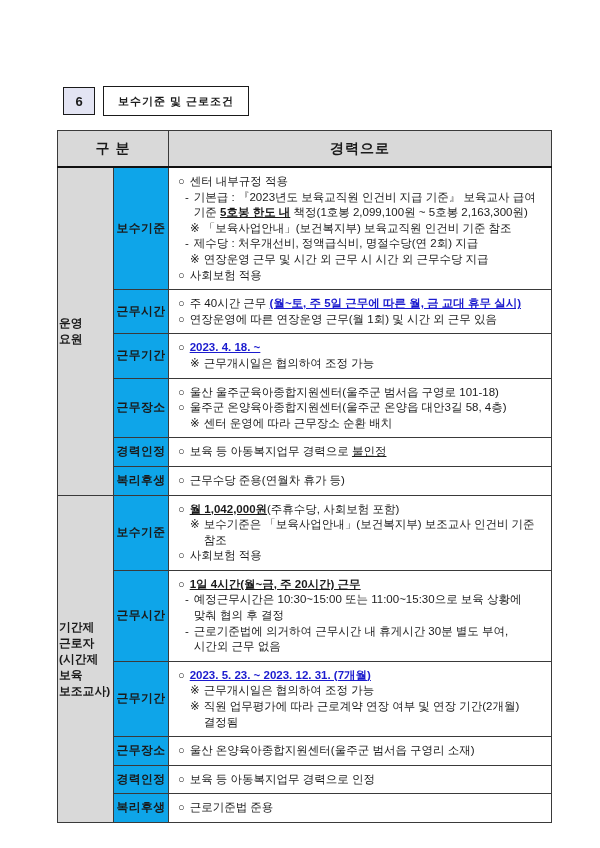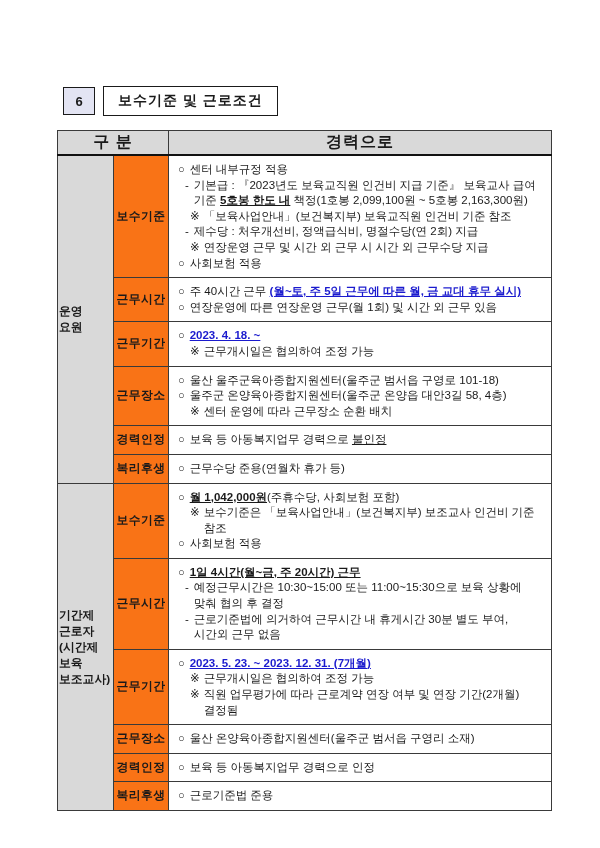--- a/index.html
+++ b/index.html
@@ -22,21 +22,21 @@
     background:var(--numbox-bg,#e3e4f3);
     border:1.6px solid #1a1a1a;
     display:flex;align-items:center;justify-content:center;
     font-weight:bold;font-size:13px;
   }
   .title-box{
     height:28px;
     border:1.6px solid #1a1a1a;
     display:flex;align-items:center;
     padding:0 14px;
-    font-weight:bold;font-size:14px;
+    font-weight:bold;font-size:11px;
     letter-spacing:1px;
     background:#ffffff;
   }
   
   table.cond{
     position:absolute;left:57px;top:130px;
     width:494px;
     border-collapse:collapse;
     table-layout:fixed;
     font-size:11.5px;
@@ -45,40 +45,40 @@
   table.cond col.c-label{width:55px;}
   table.cond col.c-content{width:383px;}
   table.cond th, table.cond td{
     border:1px solid #3a3a3a;
     vertical-align:middle;
   }
   table.cond{border:1.6px solid #1a1a1a;}
   table.cond thead th{
     background:var(--header-bg,#d9d9d9);
     font-weight:bold;
-    font-size:16px;
+    font-size:14px;
     height:21px;
-    padding:1px 2px;
+    padding:7px 2px;
     border-bottom:2.4px solid #111;
     letter-spacing:1px;
   }
   td.group-cell{
     background:var(--header-bg,#d9d9d9);
     text-align:left;
     font-weight:bold;
     font-size:11.8px;
     white-space:pre-line;
     line-height:16px;
     padding:2px 1px;
   }
   td.label-cell{
     text-align:center;
     font-weight:bold;
     font-size:11.8px;
-    background:#f97316;
+    background:#0ea5e9;
     padding:2px 1px;
     letter-spacing:0.5px;
   }
   td.content-cell{
     padding:6px 6px 6px 9px;
     background:#ffffff;
     vertical-align:middle;
   }
   .line{
     display:flex;

